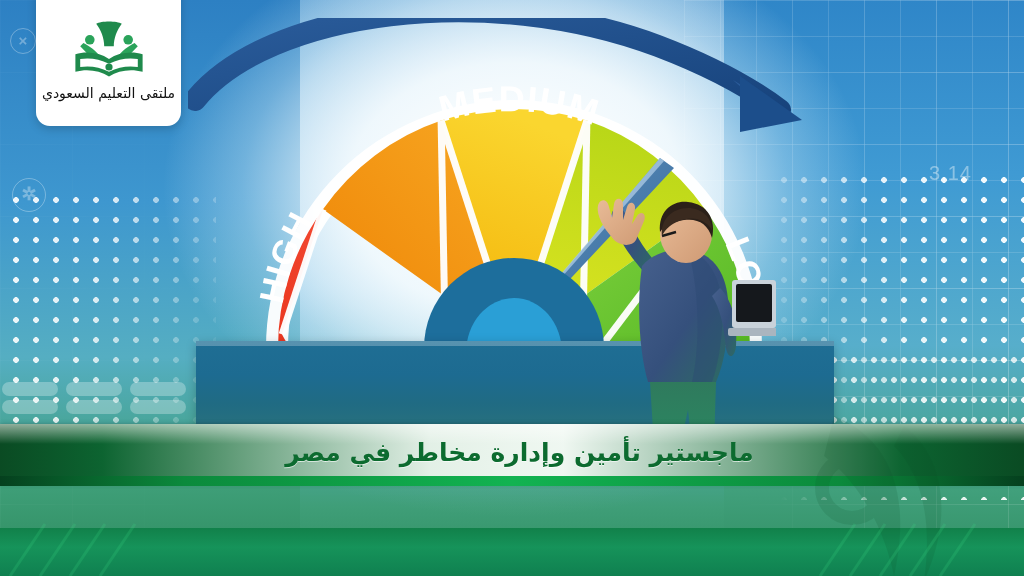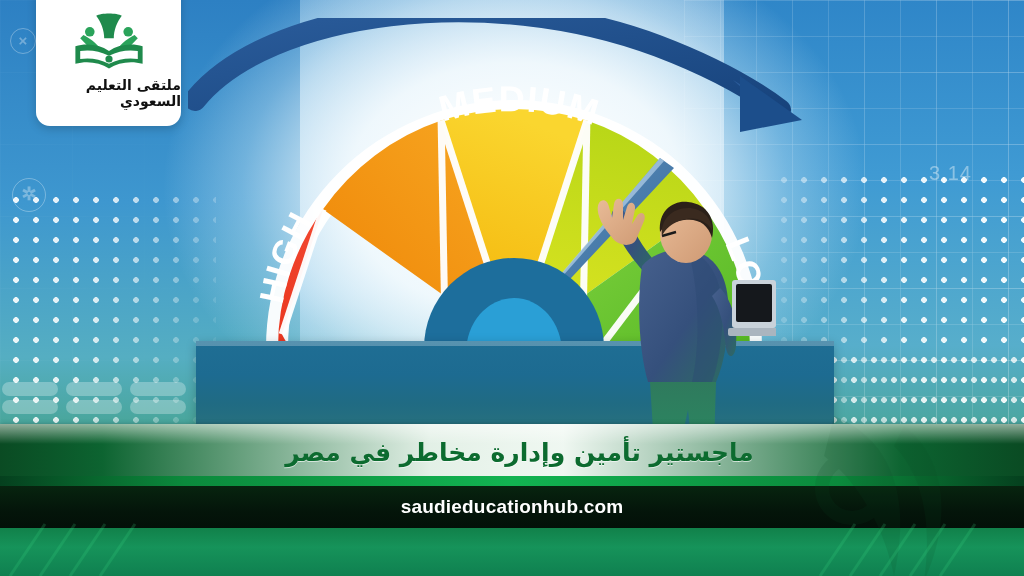--- a/index.html
+++ b/index.html
@@ -129,21 +129,21 @@
   .bottom-green { position:absolute; left:0; top:528px; width:1024px; height:48px;
     background:linear-gradient(180deg,#11814a 0%,#16935a 40%,#0f8050 100%); }
 
   
   .logo-card { position:absolute; left:36px; top:-14px; width:145px; height:140px;
     background:#ffffff; border-radius:0 0 14px 14px; box-shadow:0 3px 10px rgba(0,0,0,.18);
     display:flex; flex-direction:column; align-items:center; justify-content:center; gap:2px;
     padding-top:8px; }
   .logo-mark { width:82px; height:64px; }
   .logo-ar { font-family:"DejaVu Sans", sans-serif; font-size:14px; color:#111; direction:rtl;
-    font-weight:bold; letter-spacing:-.5px; }
+    font-weight:normal; letter-spacing:-.5px; }
 </style>
 </head>
 <body>
 
 <div id="stage">
 
   <div class="bg-base"></div>
   <div class="bg-left-grad"></div>
   <div class="bg-right-grad"></div>
   <div class="grid-lines"></div>
@@ -327,23 +327,20 @@
   </div>
 
   <div class="banner"></div>
   <div class="banner-inner"></div>
   <div class="banner-shine"></div>
   <div class="banner" style="background:none;">
     <div class="banner-title">ماجستير تأمين وإدارة مخاطر في مصر</div>
   </div>
   <div class="banner-greenline"></div>
 
-  <div class="urlbar">
-    <span class="url-text">saudieducationhub.com</span>
-  </div>
   <div class="bottom-green"></div>
 
   <div class="watermark">
     <svg width="210" height="190" viewBox="0 0 210 190">
       <path d="M60 20 C 110 40, 140 90, 120 180 C 112 140, 90 90, 50 60 Z" fill="#0b4a24"></path>
       <circle cx="78" cy="92" r="30" fill="none" stroke="#0b4a24" stroke-width="14"></circle>
       <path d="M130 30 C 170 60, 180 120, 150 185 C 158 130, 150 80, 120 50 Z" fill="#0b4a24"></path>
     </svg>
   </div>
 

